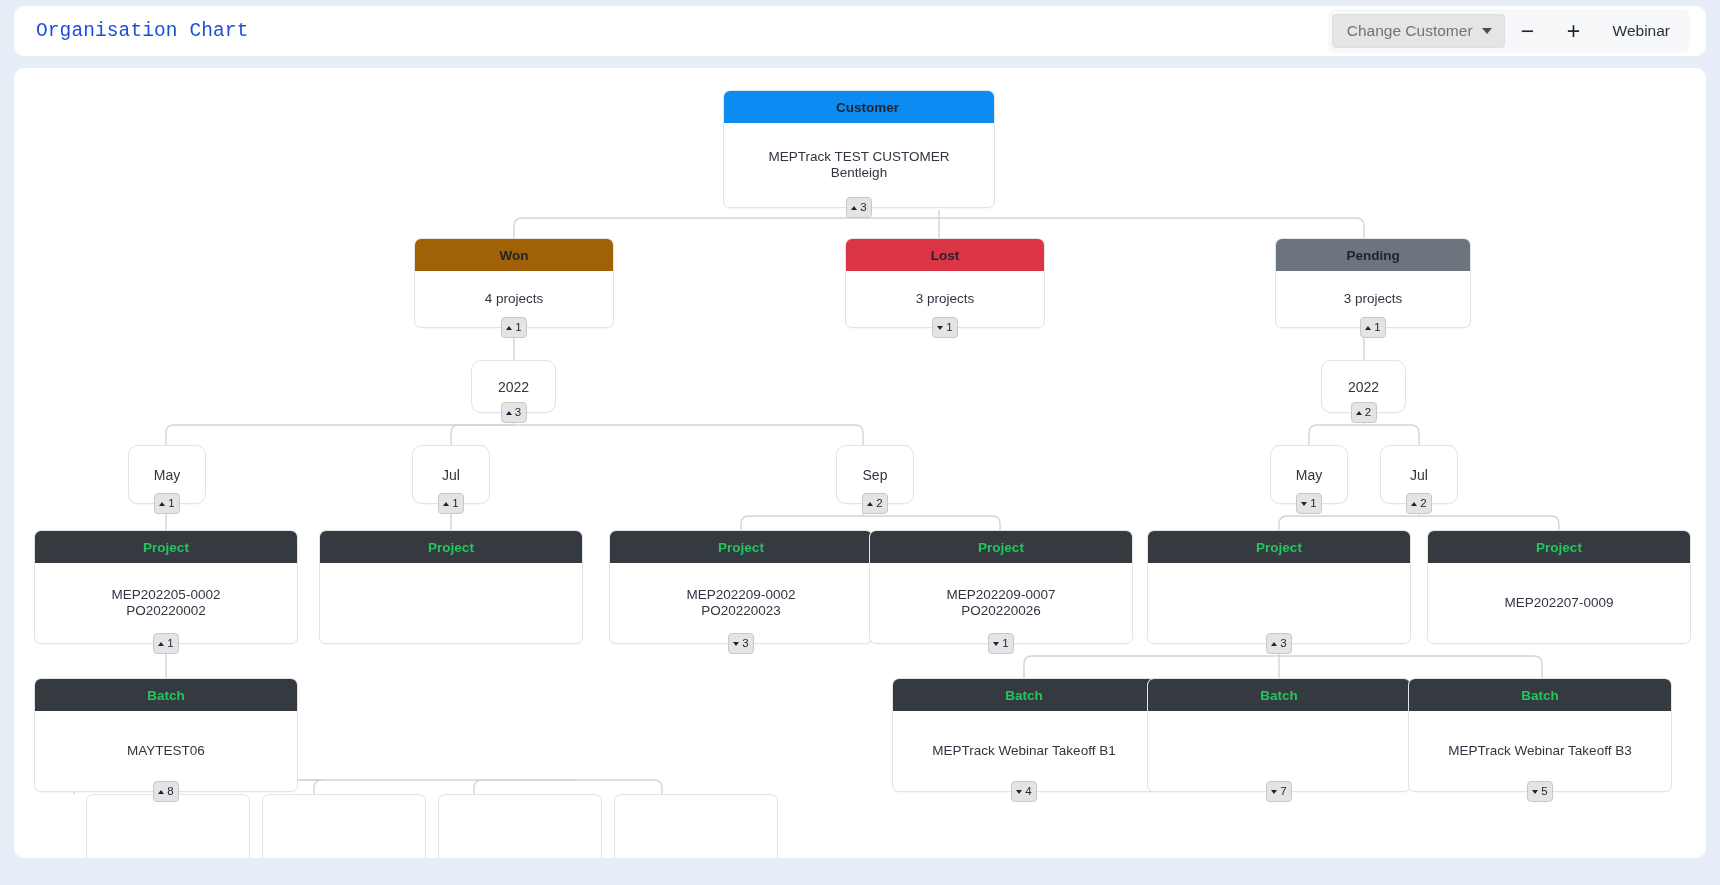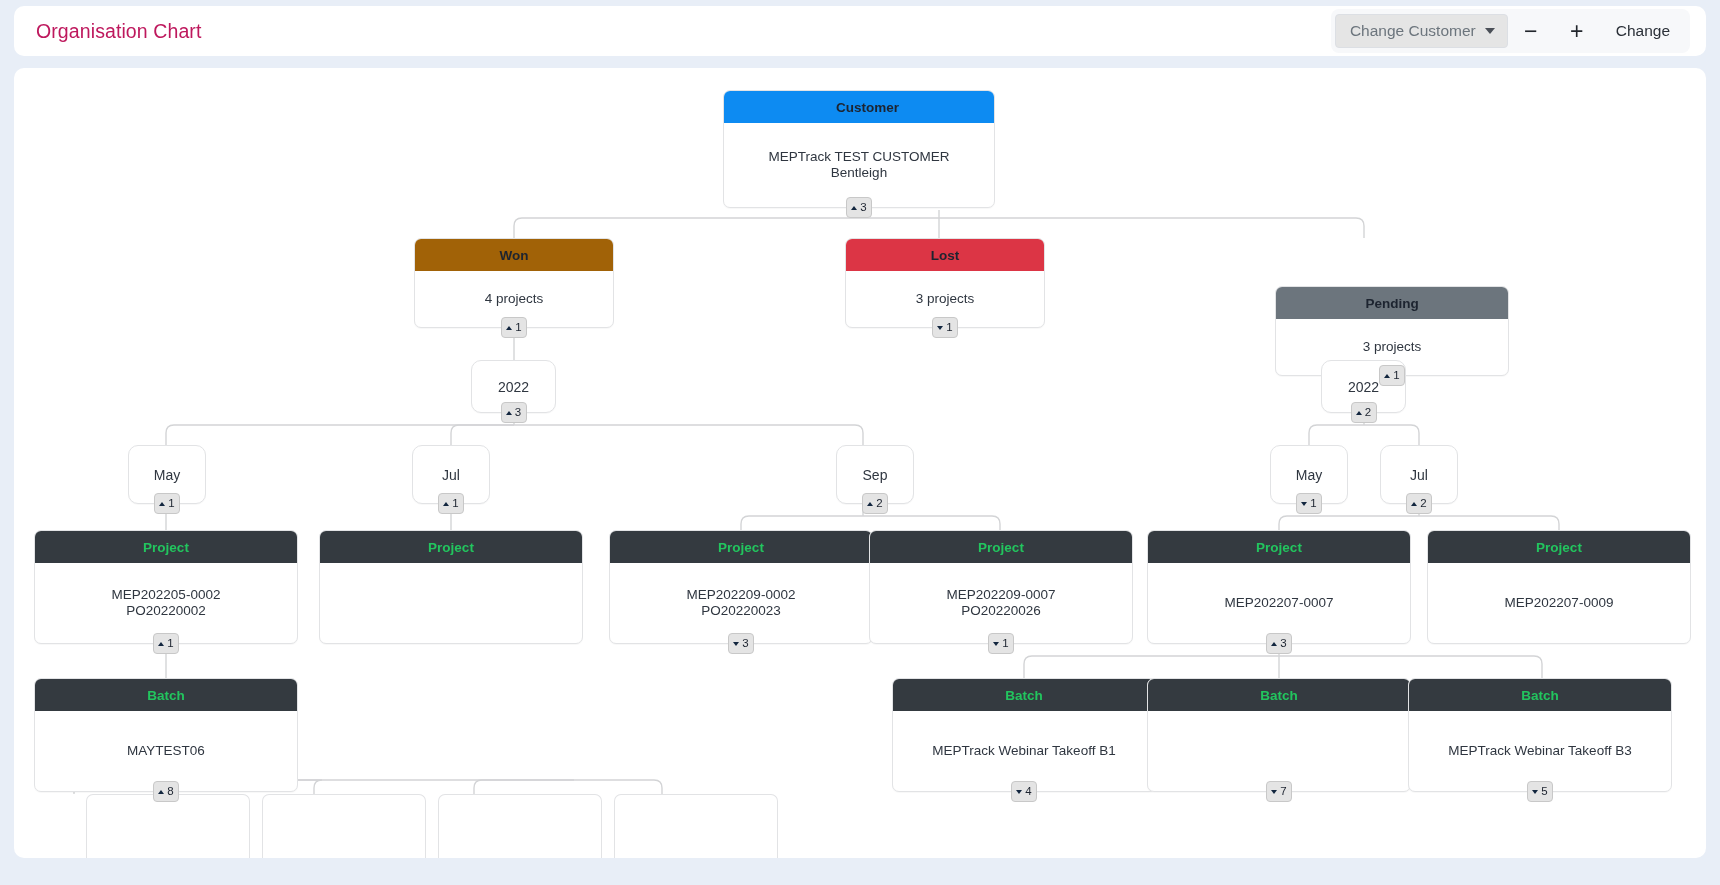--- a/index.html
+++ b/index.html
@@ -18,22 +18,23 @@
     width: 1692px; height: 50px;
     background: #ffffff;
     border-radius: 10px;
     display: flex;
     align-items: center;
     justify-content: space-between;
     padding: 0 16px 0 22px;
   }
   .page-title {
     font-size: 19.5px;
-    color: #be185d;
+    color: #1d4ed8;
     letter-spacing: .1px;
+    font-family: Liberation Mono, monospace;
   }
   .topbar-right {
     display: flex;
     align-items: center;
     gap: 0px;
     background: #f7f8fa;
     border-radius: 8px;
     padding: 3px 4px;
   }
   .change-customer {
@@ -171,21 +172,21 @@
       <span>Change Customer</span>
       <span class="caret-down"></span>
     </div>
     <button class="icon-btn">
       <span>−</span>
     </button>
     <button class="icon-btn">
       <span>+</span>
     </button>
     <button class="options-btn">
-      <span>Change</span>
+      <span>Webinar</span>
     </button>
   </div>
 </div>
 
 <div class="canvas">
  <div class="stage">
 
   <svg class="links" viewBox="0 0 1692 790">
 
     <path d="M 925,142 L 925,150"></path>
@@ -246,21 +247,21 @@
 
   <div class="node" style="left:831px; top:170px; width:200px; height:90px;">
     <div class="node-header hdr-lost">Lost</div>
     <div class="node-body" style="height:56px;">3 projects</div>
     <div class="badge">
       <span class="chev down"></span>
       <span>1</span>
     </div>
   </div>
 
-  <div class="node" style="left:1261px; top:170px; width:234px; height:90px;margin-top:48px;">
+  <div class="node" style="left:1261px; top:170px; width:196px; height:90px;">
     <div class="node-header hdr-pending">Pending</div>
     <div class="node-body" style="height:56px;">3 projects</div>
     <div class="badge">
       <span class="chev up"></span>
       <span>1</span>
     </div>
   </div>
 
   <div class="node plain" style="left:457px; top:292px; width:85px; height:53px;">
     <span>2022</span>
@@ -350,21 +351,20 @@
       <span>MEP202209-0007<br>PO20220026</span>
     </div>
     <div class="badge">
       <span class="chev down"></span>
       <span>1</span>
     </div>
   </div>
 
   <div class="node" style="left:1133px; top:462px; width:264px; height:114px;">
     <div class="node-header hdr-dark">Project</div>
-    <div class="node-body" style="height:80px;">MEP202207-0007</div>
     <div class="badge">
       <span class="chev up"></span>
       <span>3</span>
     </div>
   </div>
 
   <div class="node" style="left:1413px; top:462px; width:264px; height:114px;">
     <div class="node-header hdr-dark">Project</div>
     <div class="node-body" style="height:80px;">MEP202207-0009</div>
   </div>

